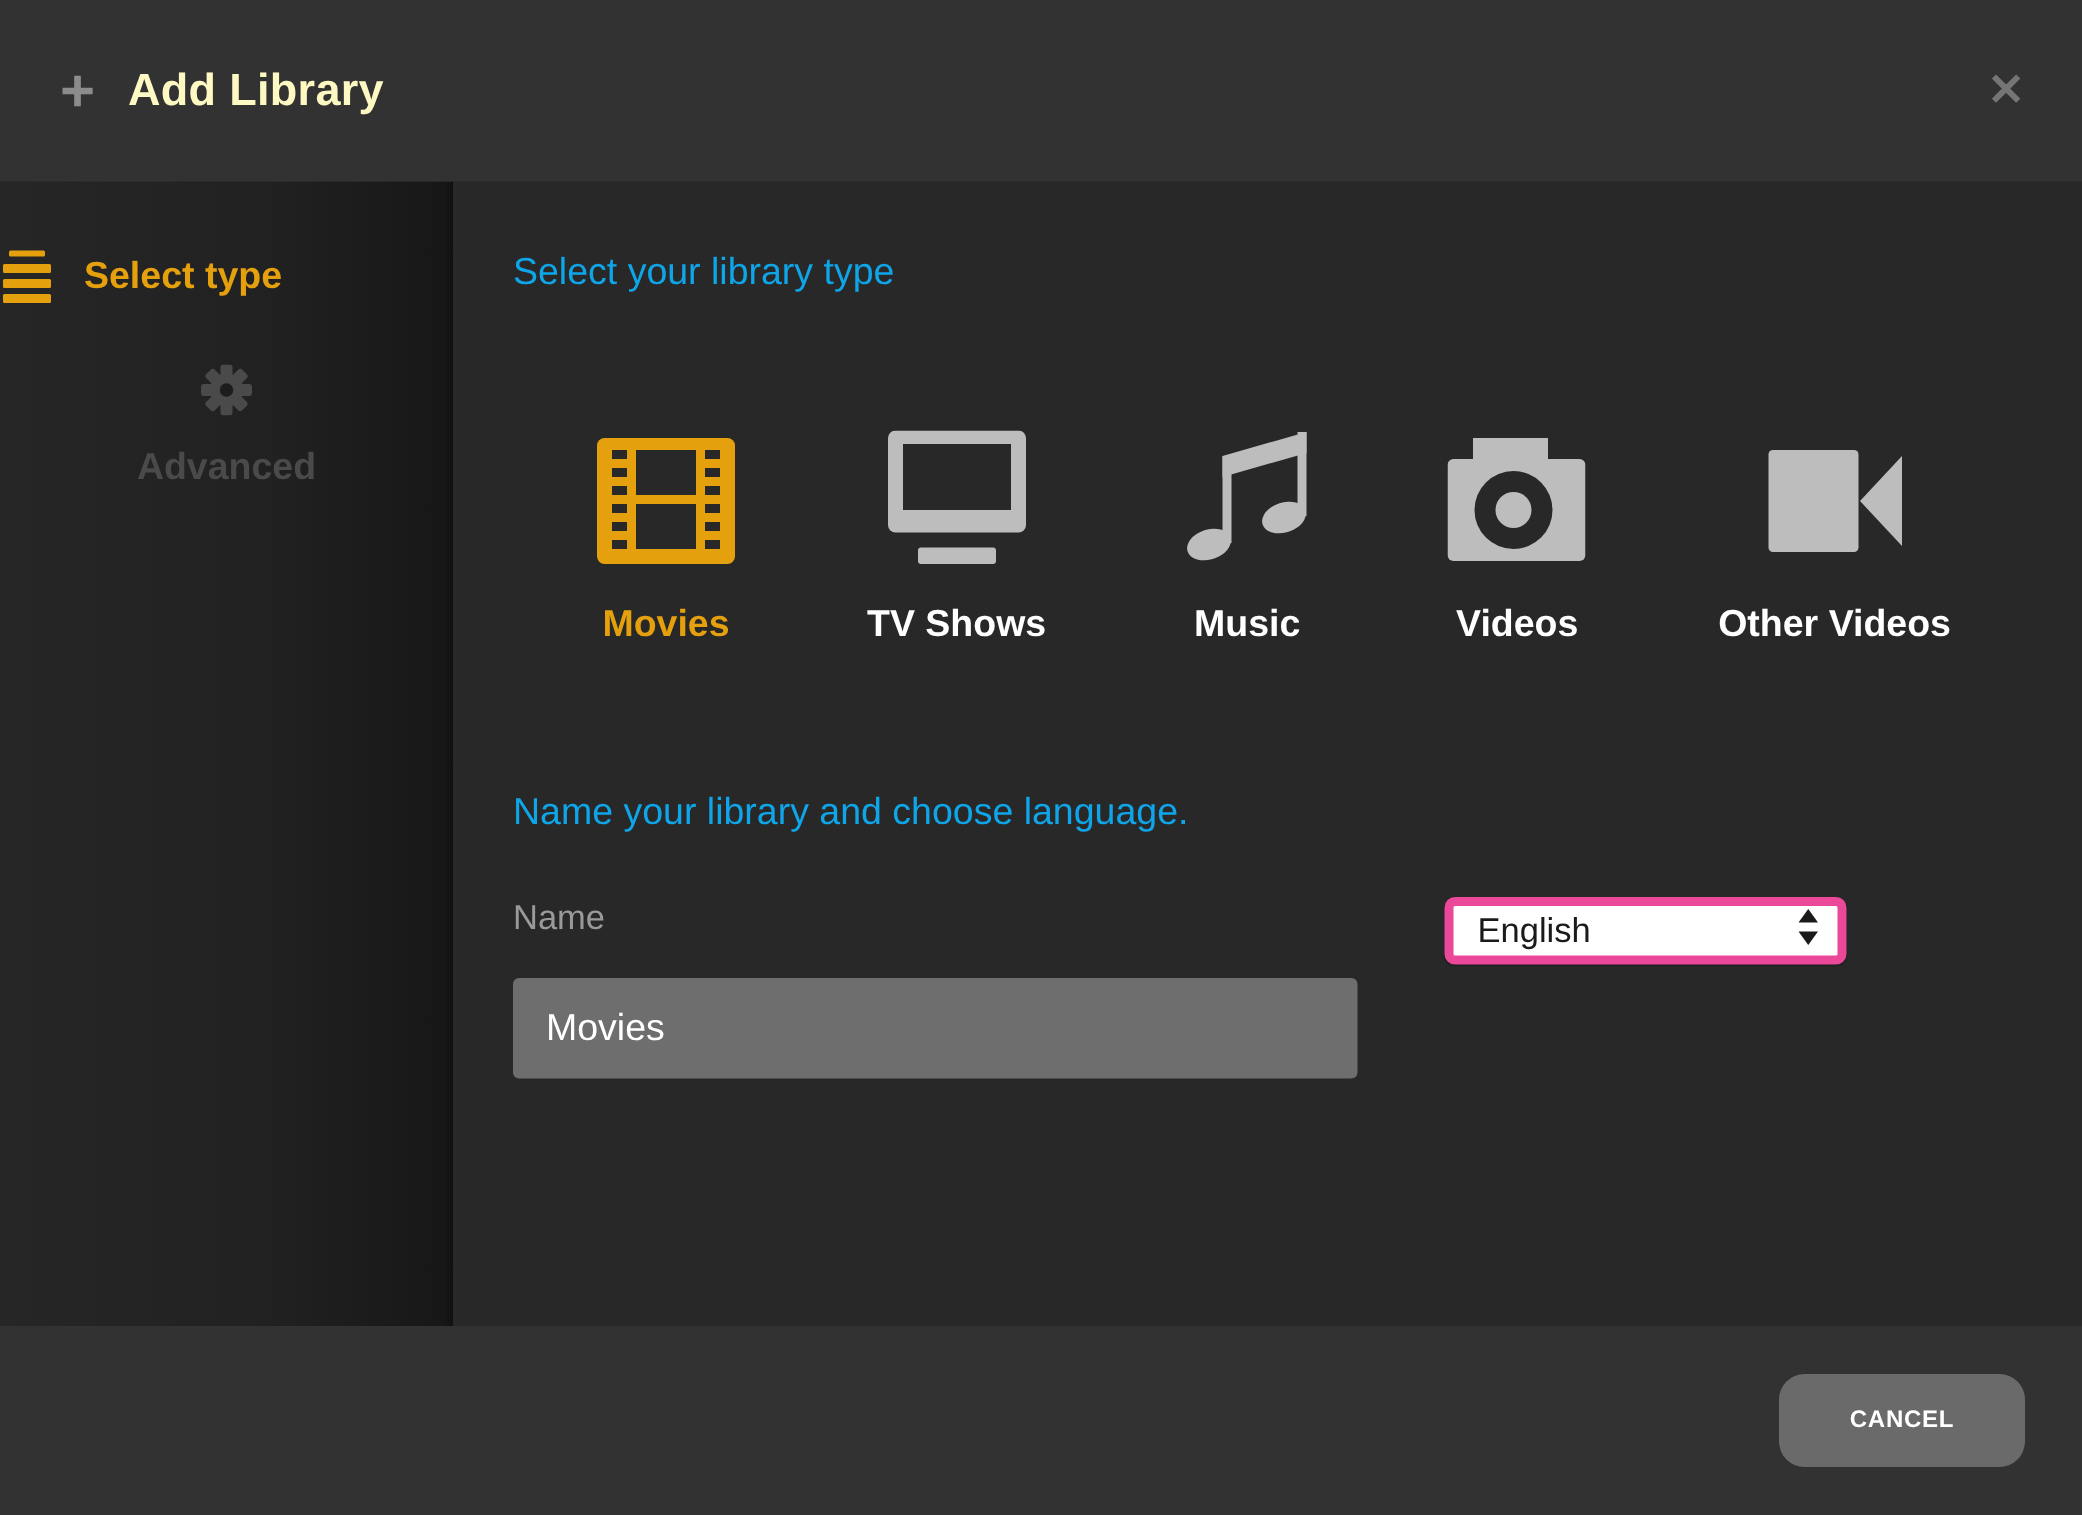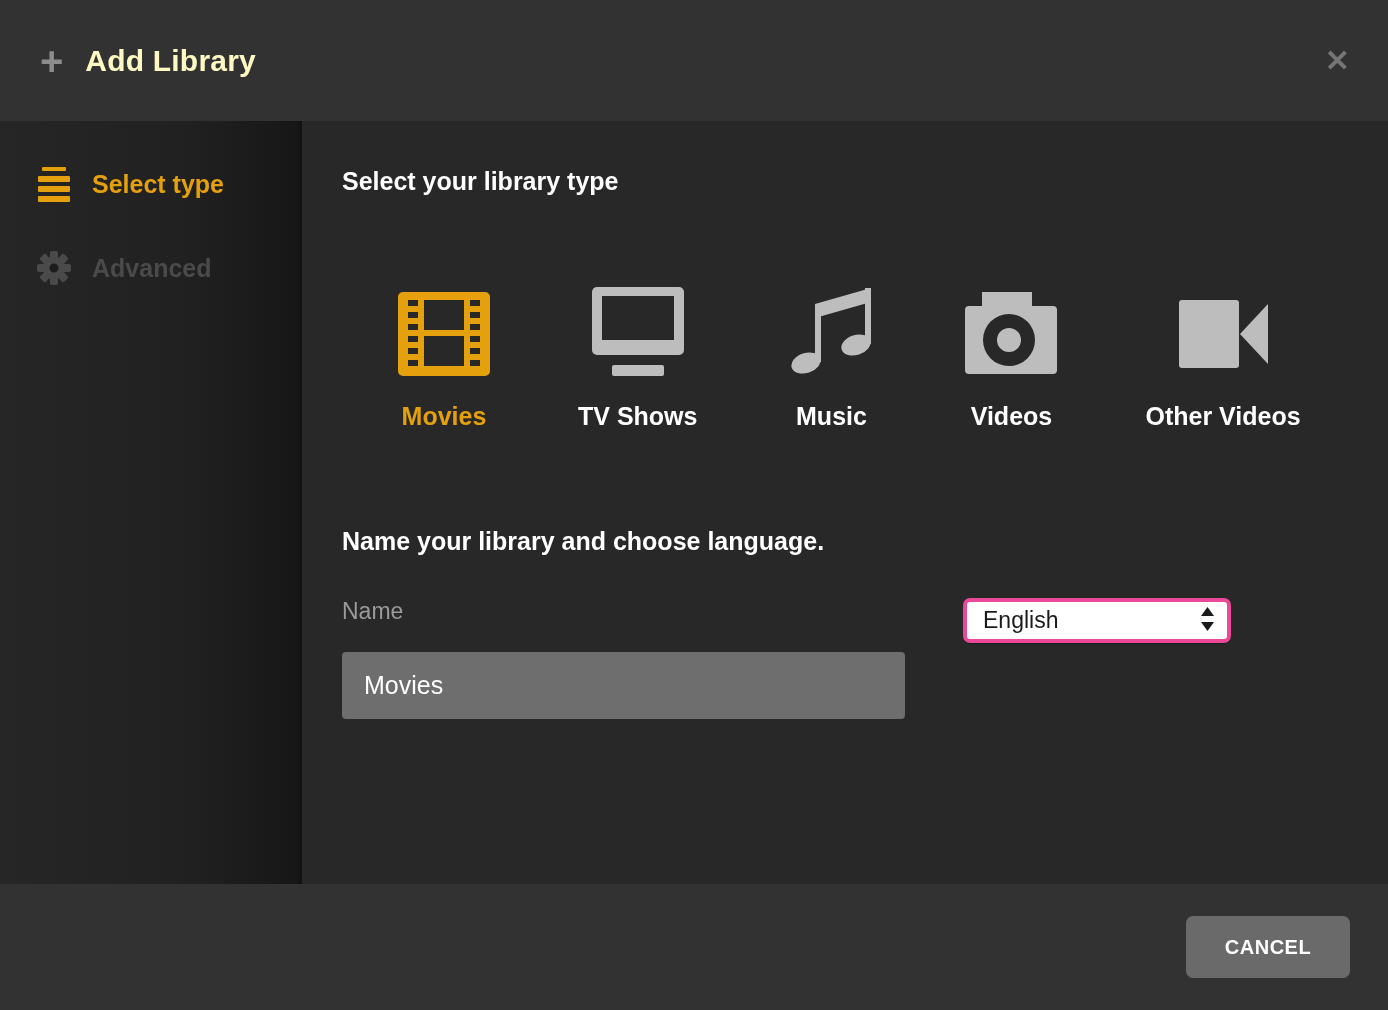--- a/index.html
+++ b/index.html
@@ -13,58 +13,58 @@
   .plus-glyph { color:#8c8c8c; font-size:40px; font-weight:700; line-height:1;
                 margin-right:22px; }
   .dialog-title { color:#fef9c3; font-size:30px; font-weight:700; letter-spacing:0.2px; }
   .close-btn { position:absolute; right:38px; top:50%; transform:translateY(-50%);
                color:#757575; font-size:30px; font-weight:700; cursor:pointer; line-height:1; }
 
   
   .body { flex:1; display:flex; min-height:0; }
   .sidebar { width:302px; flex:none; padding-top:38px;
              background:linear-gradient(90deg,#262626 0%, #212121 60%, #171717 98%, #101010 100%); }
-  .side-item { display:flex; align-items:center; gap:20px; padding-left:36px;
+  .side-item { display:flex; align-items:center; gap:20px; 
                height:50px; margin-bottom:34px; font-size:25px; font-weight:700;
                cursor:pointer; }
   .side-item.active   { color:#e5a00d; }
   .side-item.normal   { color:#b8b8b8; }
-  .side-item.disabled { color:#4a4a4a; cursor:default; }
+  .side-item.disabled { color:#4a4a4a; cursor:default;flex-direction:column; }
   .side-icon { width:36px; display:flex; justify-content:center; }
 
   .main { flex:1; background:#282828; padding:46px 0 0 40px; }
-  .section-heading { color:#ffffff; font-size:25px; font-weight:700; }
+  .section-heading { color:#0ea5e9; font-size:25px; font-weight:400; }
 
   
   .types-row { display:flex; gap:88px; margin:94px 0 0 56px; }
   .type-item { display:flex; flex-direction:column; align-items:center; gap:26px;
                cursor:pointer; }
   .type-icon { height:86px; display:flex; align-items:flex-end; }
   .type-label { font-size:25px; font-weight:700; color:#ffffff; white-space:nowrap; }
   .type-item.selected .type-label { color:#e5a00d; }
 
   
   .name-heading { margin-top:96px; }
   .fields-row { display:flex; margin-top:42px; }
   .field-label { color:#9a9a9a; font-size:23px; margin-bottom:27px; }
   .field-name { width:563px; }
   .name-input { width:563px; height:67px; background:#6e6e6e; border:none;
                 border-radius:4px; color:#ffffff; font-size:25px; padding:0 22px;
                 outline:none; font-family:"Liberation Sans", sans-serif; }
   .field-language { margin-left:58px; }
-  .select-box { width:268px; height:45px; background:#ffffff; border:4px solid #ec4899;
+  .select-box { width:268px; height:45px; background:#ffffff; border:6px solid #ec4899;
                 border-radius:7px; display:flex; align-items:center;
                 justify-content:space-between; padding:0 13px 0 16px; cursor:pointer;
                 box-shadow:0 1px 1px rgba(0,0,0,0.25); }
   .select-text { font-size:23px; color:#1a1a1a; }
 
   
   .footer { height:126px; background:#323232; flex:none; display:flex;
             align-items:center; justify-content:flex-end; gap:15px; padding-right:38px; }
-  .btn { height:62px; border:none; border-radius:7px; color:#ffffff; font-size:20px;
+  .btn { height:62px; border:none; border-radius:17px; color:#ffffff; font-size:16px;
          font-weight:700; letter-spacing:0.5px; cursor:pointer; padding:0 30px;
          font-family:"Liberation Sans", sans-serif; }
   .btn-cancel { background:#6a6a6a; min-width:164px; }
   .btn-next   { background:#d8871e; min-width:133px; }
 </style>
 </head>
 <body>
 
 <div class="dialog">
 

